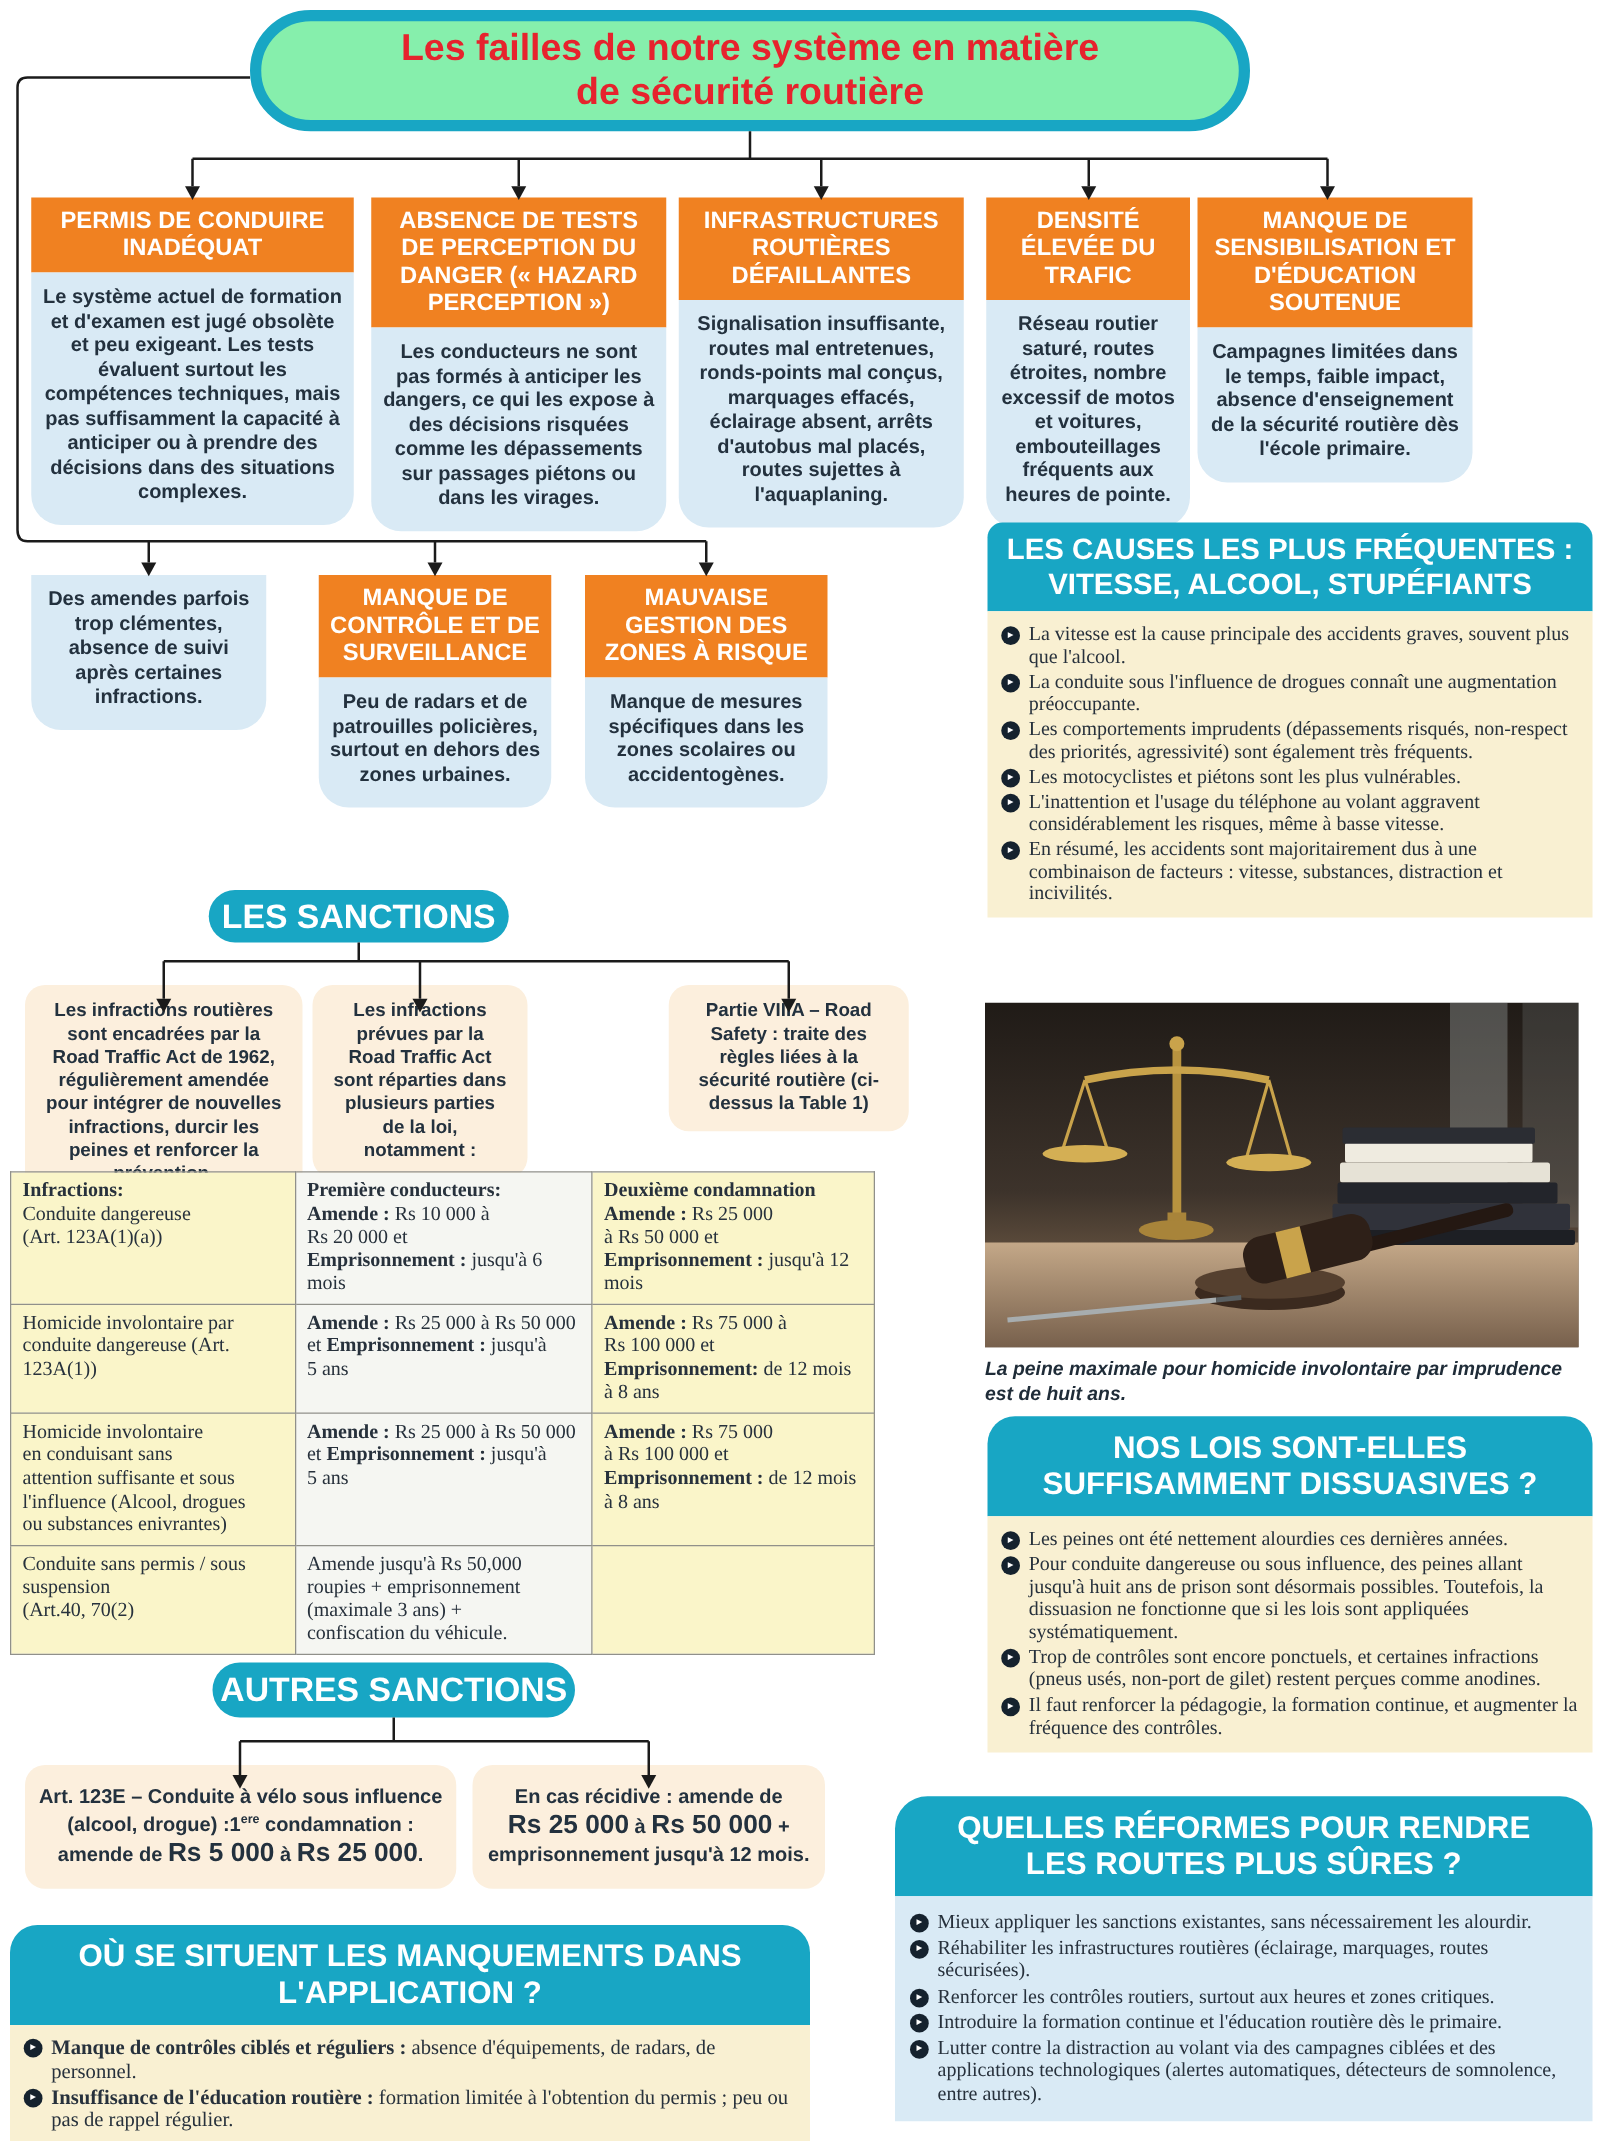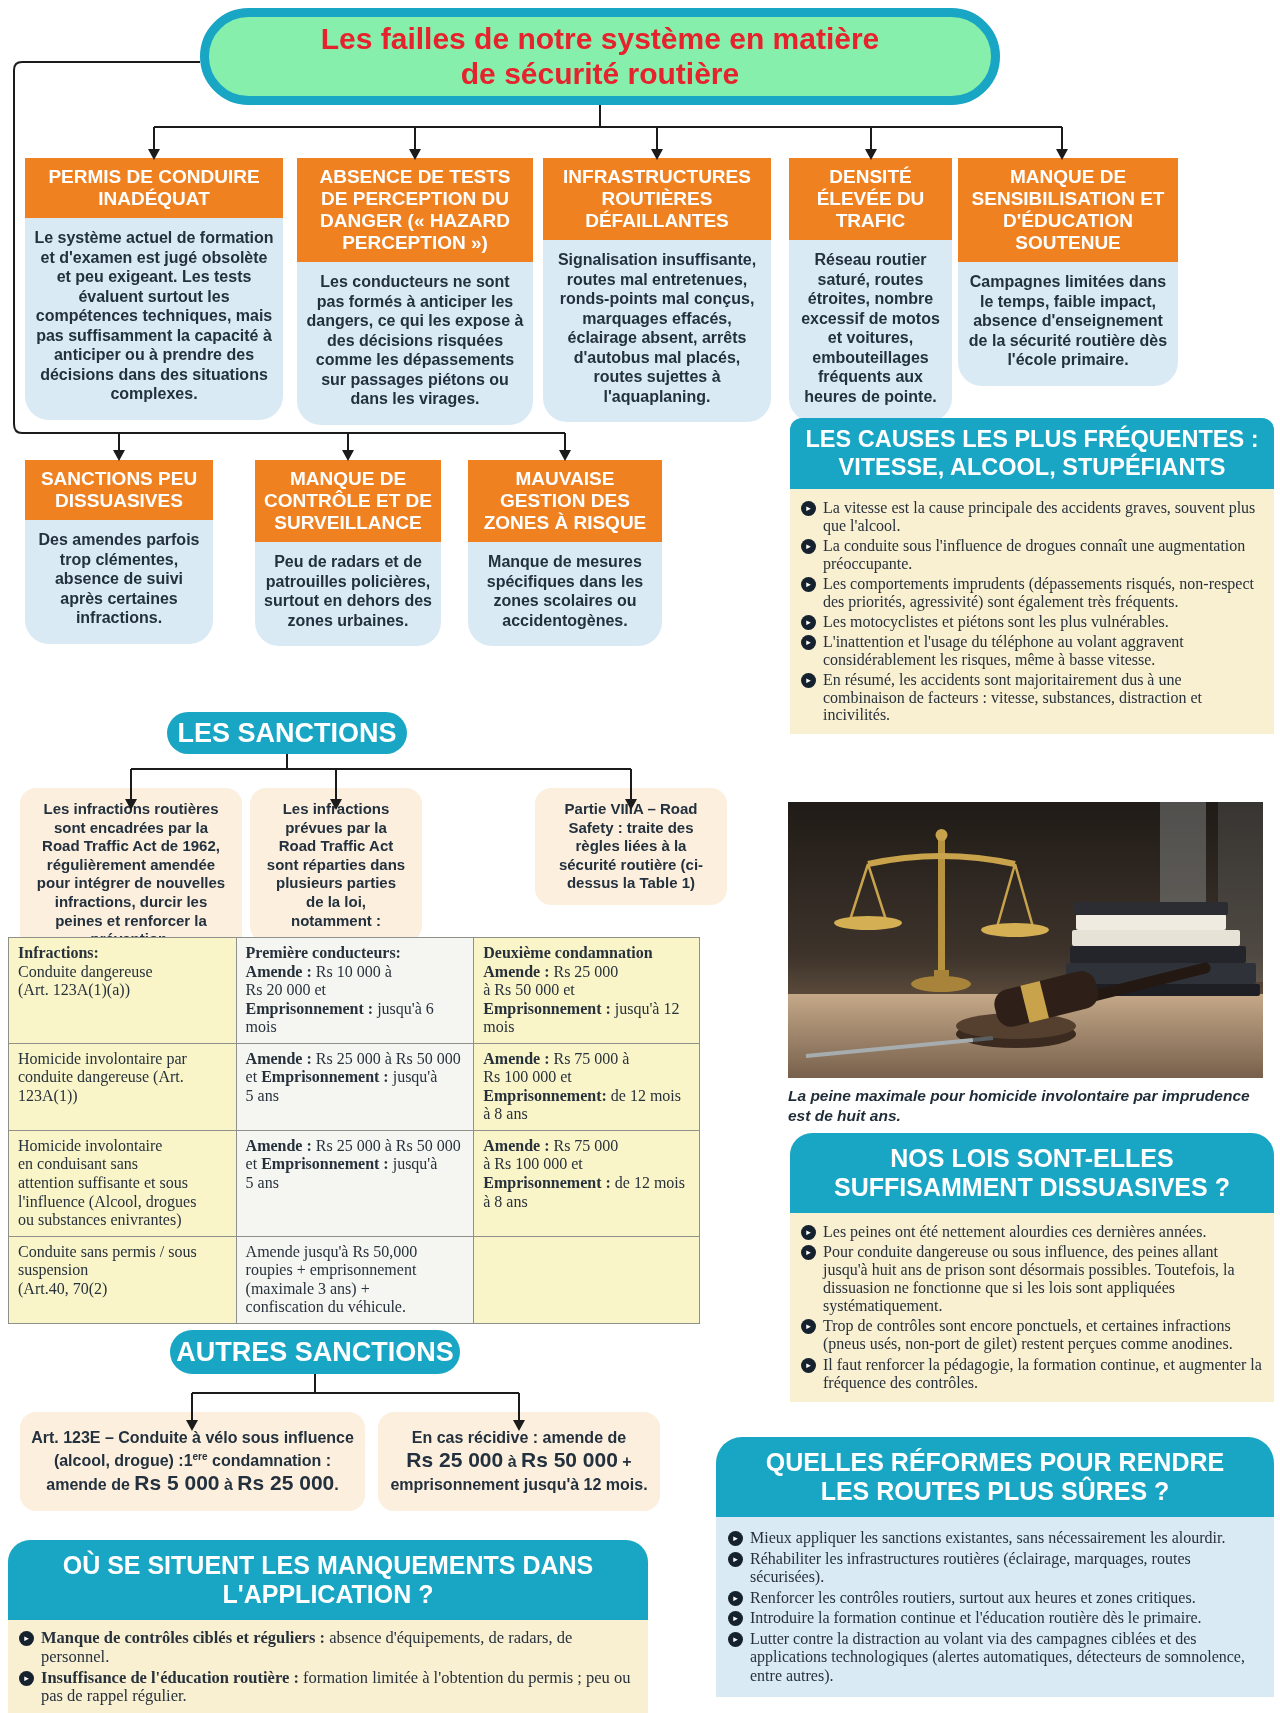--- a/index.html
+++ b/index.html
@@ -123,21 +123,20 @@
   <div class="abs" style="left:789px;top:158px;width:163px">
     <div class="orange-head">DENSITÉ ÉLEVÉE DU TRAFIC</div>
     <div class="blue-body">Réseau routier saturé, routes étroites, nombre excessif de motos et voitures, embouteillages fréquents aux heures de pointe.</div>
   </div>
   <div class="abs" style="left:958px;top:158px;width:220px">
     <div class="orange-head">MANQUE DE SENSIBILISATION ET D'ÉDUCATION SOUTENUE</div>
     <div class="blue-body">Campagnes limitées dans le temps, faible impact, absence d'enseignement de la sécurité routière dès l'école primaire.</div>
   </div>
 
   <div class="abs" style="left:25px;top:460px;width:188px">
-    <div class="orange-head">SANCTIONS PEU DISSUASIVES</div>
     <div class="blue-body">Des amendes parfois trop clémentes, absence de suivi après certaines infractions.</div>
   </div>
   <div class="abs" style="left:255px;top:460px;width:186px">
     <div class="orange-head">MANQUE DE CONTRÔLE ET DE SURVEILLANCE</div>
     <div class="blue-body">Peu de radars et de patrouilles policières, surtout en dehors des zones urbaines.</div>
   </div>
   <div class="abs" style="left:468px;top:460px;width:194px">
     <div class="orange-head">MAUVAISE GESTION DES ZONES À RISQUE</div>
     <div class="blue-body">Manque de mesures spécifiques dans les zones scolaires ou accidentogènes.</div>
   </div>

